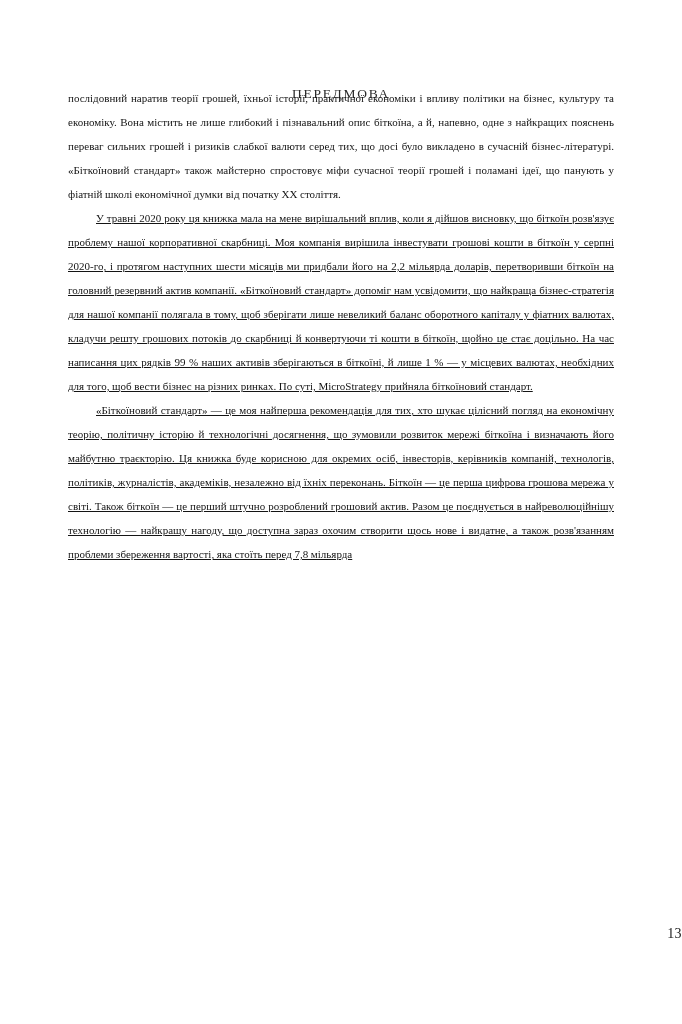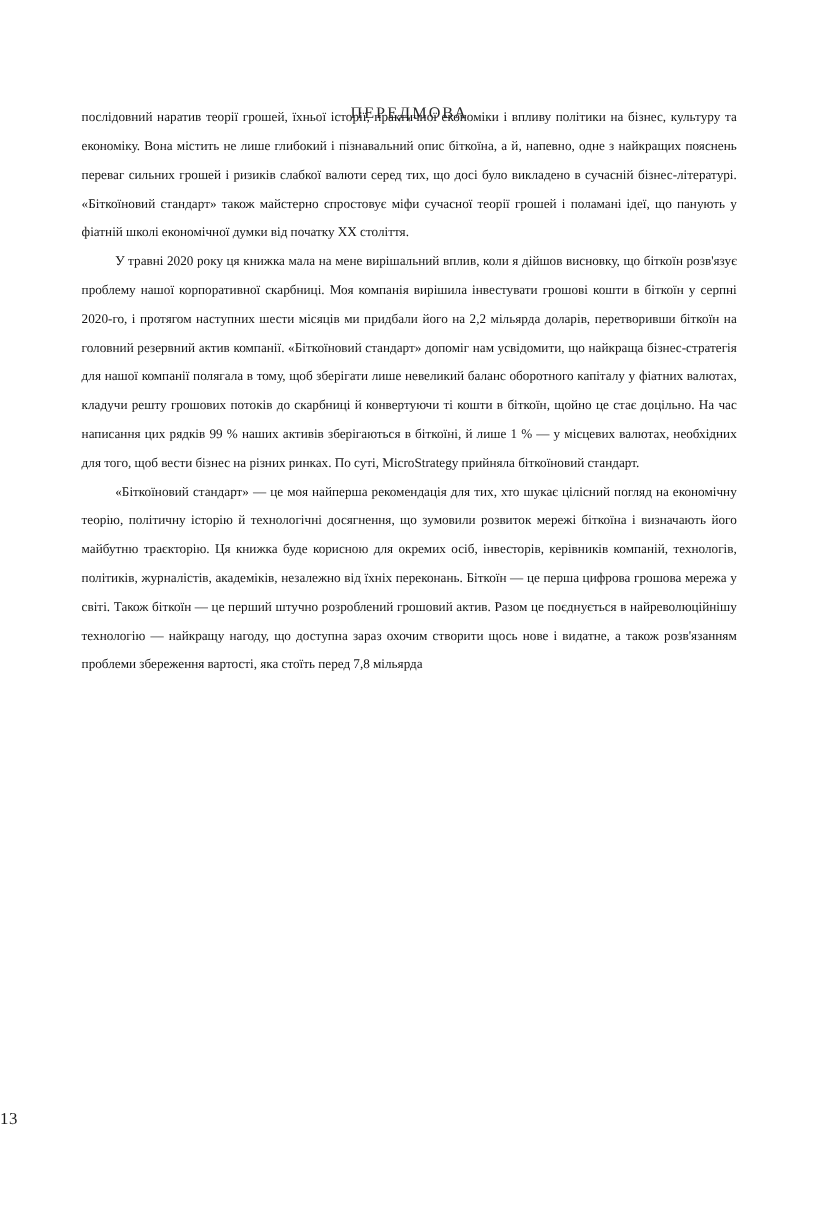--- a/index.html
+++ b/index.html
@@ -59,28 +59,29 @@
     -webkit-hyphens: manual;
     word-spacing: -0.1px;
   }
 
   .para.continued {
     text-indent: 0;
   }
 
   .para.indented {
     text-indent: 28px;
+    text-decoration: underline;
   }
 
   .folio {
     position: absolute;
     left: 0;
     top: 925px;
     width: 682px;
-    text-align: left;
+    text-align: right;
     font-size: 14px;
     line-height: 18px;
     color: #1a1a1a;
     letter-spacing: 0.4px;
   }
 </style>
 </head>
 <body>
 
 <div class="page">

